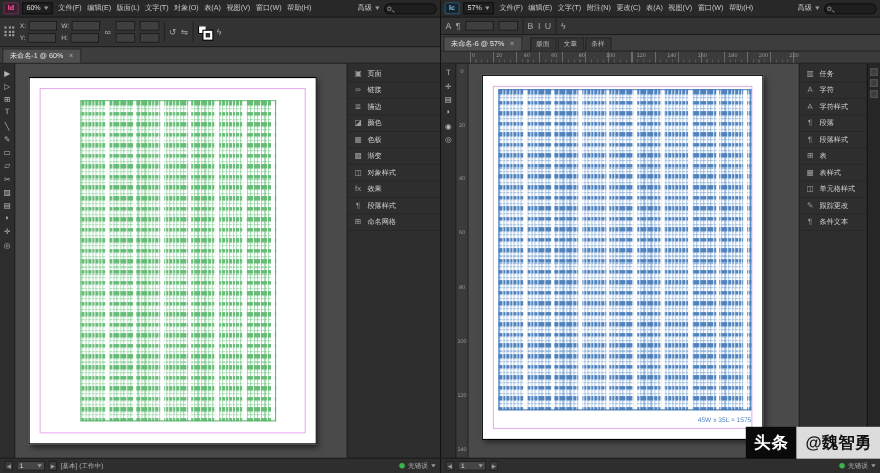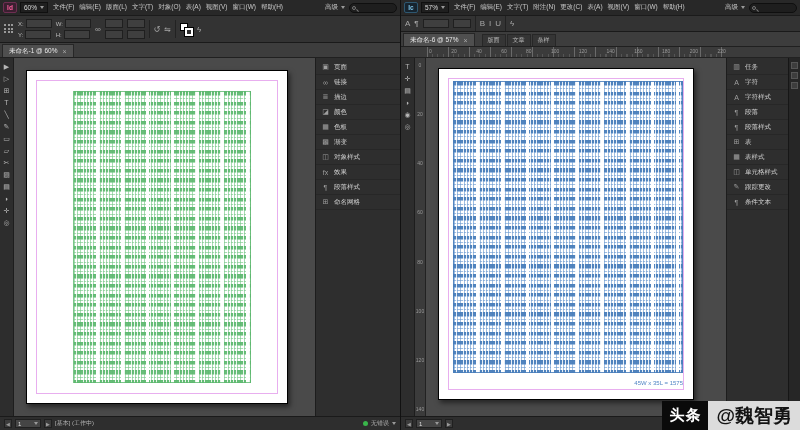--- a/index.html
+++ b/index.html
@@ -77,23 +77,23 @@
 .dock-item .pglyph{width:9px;text-align:center;color:#9f9f9f;font-size:7px;flex:none}
 .edge-strip{width:12px;background:#262626;border-left:1px solid #161616;display:flex;flex-direction:column;align-items:center;gap:3px;padding-top:4px;flex:none}
 .edge-strip i{width:7px;height:7px;background:#3d3d3d;border:1px solid #555}
 
 .statusbar{height:14px;background:#2e2e2e;border-top:1px solid #1a1a1a;display:flex;align-items:center;gap:3px;padding:0 4px;font-size:6px;color:#b5b5b5;flex:none}
 .nav-btn{width:8px;height:9px;background:#3c3c3c;border:1px solid #202020;display:flex;align-items:center;justify-content:center;color:#999;font-size:5px}
 .page-box{width:26px;height:9px;background:#454545;border:1px solid #202020;color:#ddd;display:flex;align-items:center;justify-content:space-between;padding:0 2px}
 .err-dot{width:5px;height:5px;border-radius:50%;background:#39b54a;flex:none}
 .status-right{margin-left:auto;display:flex;align-items:center;gap:3px}
 
-.watermark{position:absolute;right:0;bottom:0;height:29px;display:flex;align-items:stretch;z-index:60}
+.watermark{position:absolute;right:0;bottom:13px;height:29px;display:flex;align-items:stretch;z-index:60}
 .wm-brand{background:#0a0a0a;color:#fff;font-weight:bold;font-size:15px;display:flex;align-items:center;padding:0 7px;letter-spacing:1px}
-.wm-user{background:#dcdcdc;color:#141414;font-weight:bold;font-size:19px;display:flex;align-items:center;padding:0 8px}
+.wm-user{background:#dcdcdc;color:#141414;font-weight:bold;font-size:15px;display:flex;align-items:center;padding:0 8px}
 </style>
 </head>
 <body>
 
 <div class="screen">
 
   <div class="app app-left">
 
     <div class="menubar">
       <span class="applogo logo-id">Id</span>

